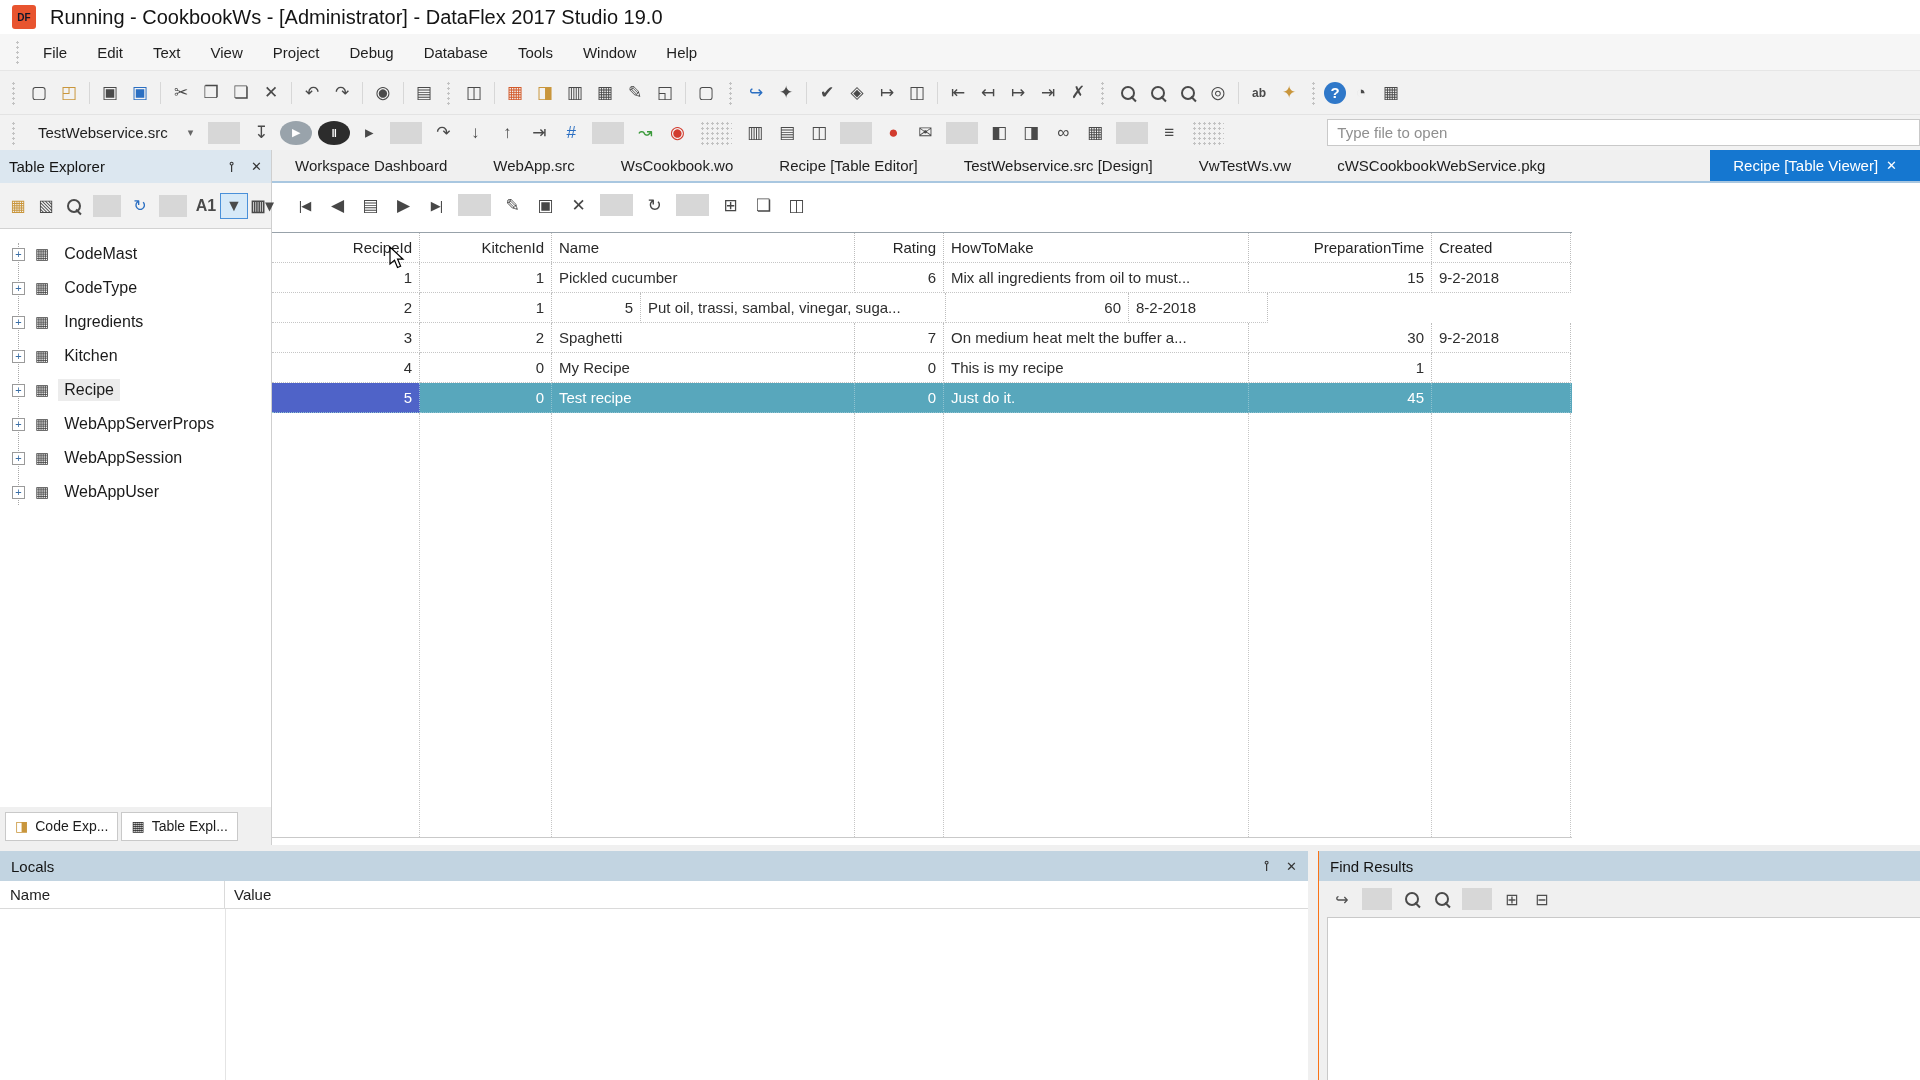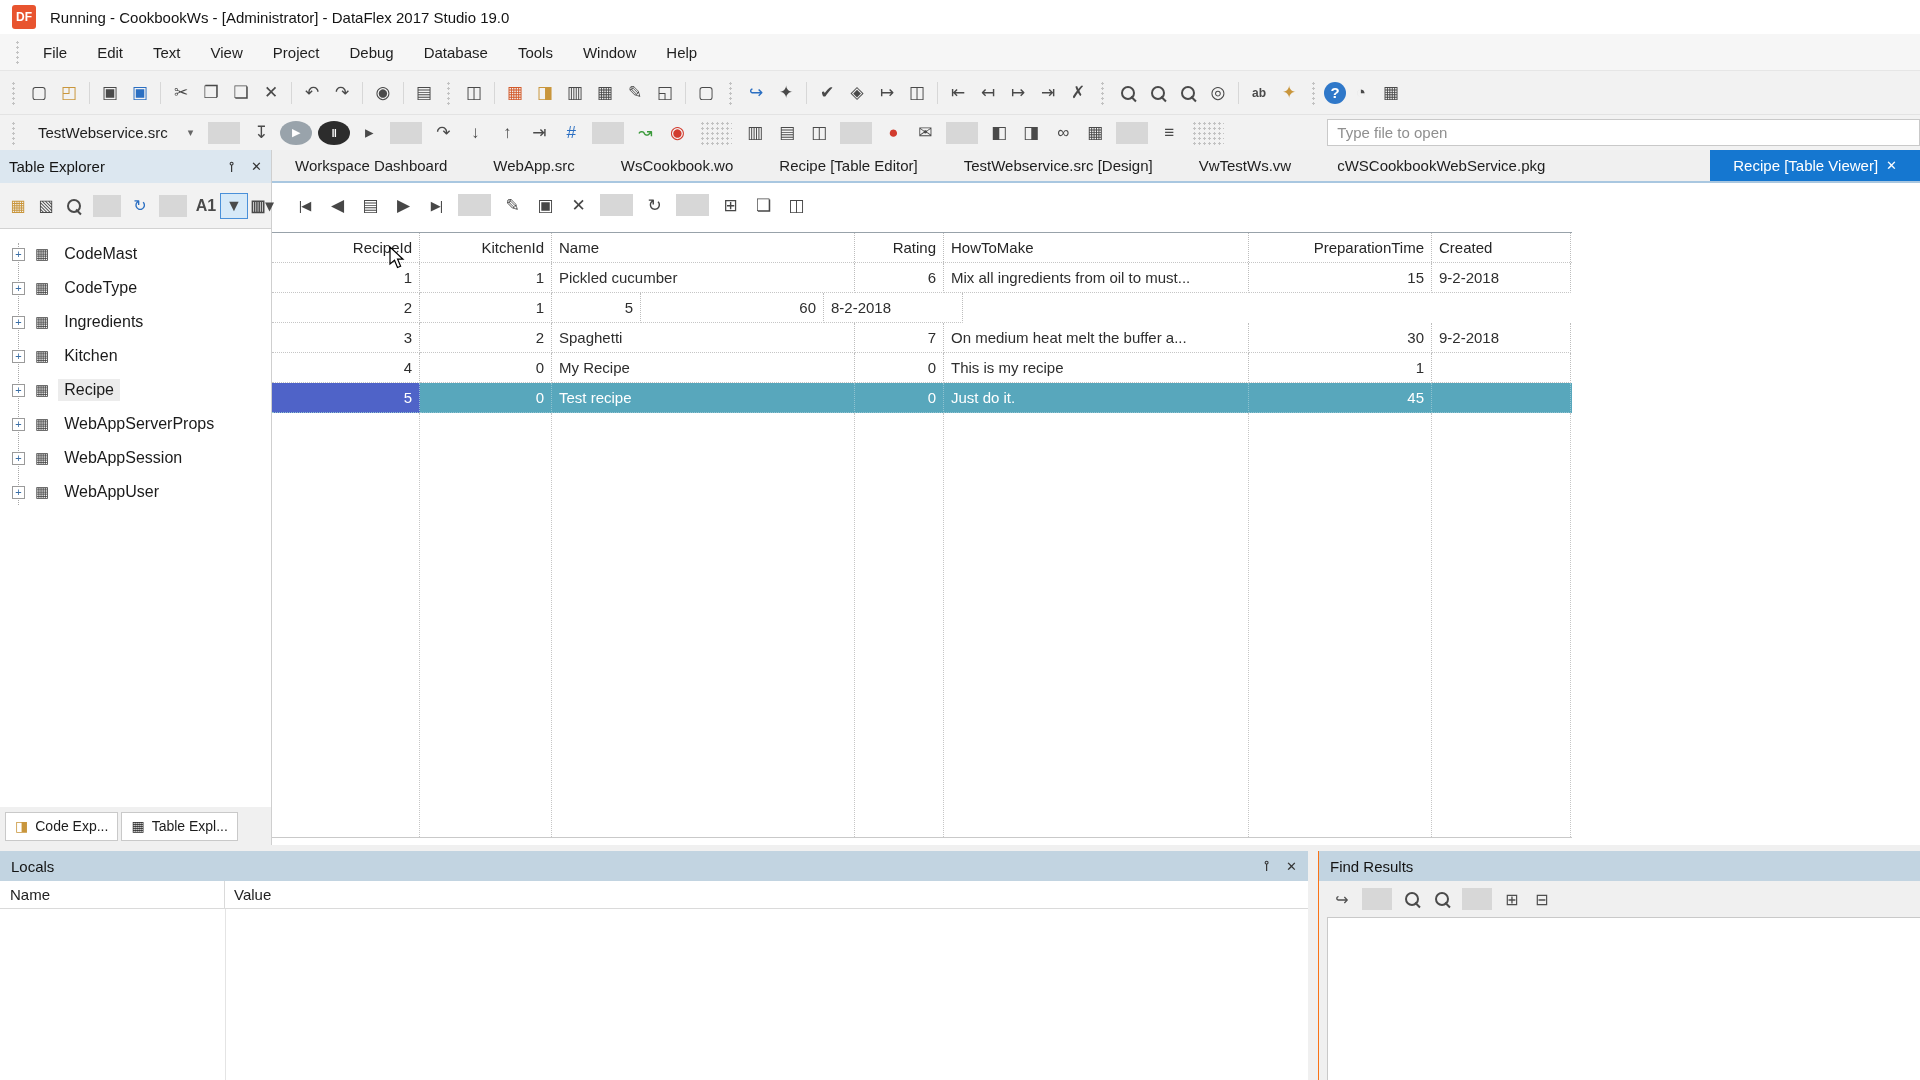--- a/index.html
+++ b/index.html
@@ -1,23 +1,23 @@
 <!DOCTYPE html>
 <html style="--tab_active: #1577d0; --row_selected: #58a7bc; --cell_focused: #4f63c8; --logo: #e8542f; --panel_header: #c2d4e1; --panel_header_light: #dce7f0; --filter_selected_border: #4a90d9;"><head>
 <meta charset="utf-8">
 <style>
   *{box-sizing:border-box;margin:0;padding:0}
   html,body{width:1920px;height:1080px;overflow:hidden}
   body{font-family:"Liberation Sans",sans-serif;background:#fff;color:#222;position:relative}
 
   
   .titlebar{height:34px;background:#fff;display:flex;align-items:center;padding-left:12px;gap:14px}
-  .logo{width:24px;height:24px;background:var(--logo);color:#ffffff;font-weight:bold;font-size:12px;
+  .logo{width:24px;height:24px;background:var(--logo);color:#0f172a;font-weight:bold;font-size:10px;
         display:flex;align-items:center;justify-content:center;border-radius:3px}
-  .title{font-size:15px;color:#141414}
+  .title{font-size:20px;color:#141414}
 
   .menubar{height:36px;background:#f6f6f6;display:flex;align-items:center;padding-left:8px}
   .menu-item{padding:0 15px;font-size:15px;color:#1f1f1f;height:100%;display:flex;align-items:center;cursor:default}
 
   .toolbar{background:#f2f2f2;display:flex;align-items:center;padding-left:4px}
   .toolbar1{height:44px;border-top:1px solid #e6e6e6}
   .toolbar2{height:36px;border-top:1px solid #e3e3e3}
   .tbi{min-width:30px;height:28px;display:flex;align-items:center;justify-content:center;
        font-size:17px;color:#4a4a4a;position:relative;flex:none}
   .toolbar2 .tbi{min-width:32px}
@@ -386,20 +386,21 @@
           <div class="gc c2">Pickled cucumber</div>
           <div class="gc c3 num">6</div>
           <div class="gc c4">Mix all ingredients from oil to must...</div>
           <div class="gc c5 num">15</div>
           <div class="gc c6">9-2-2018</div>
         </div>
         <div class="grow">
           <div class="gc c0 num">2</div>
           <div class="gc c1 num">1</div>
           <div class="gc c3 num">5</div>
+          <div class="gc c4">Put oil, trassi, sambal, vinegar, suga...</div>
           <div class="gc c5 num">60</div>
           <div class="gc c6">8-2-2018</div>
         </div>
         <div class="grow">
           <div class="gc c0 num">3</div>
           <div class="gc c1 num">2</div>
           <div class="gc c2">Spaghetti</div>
           <div class="gc c3 num">7</div>
           <div class="gc c4">On medium heat melt the buffer a...</div>
           <div class="gc c5 num">30</div>

